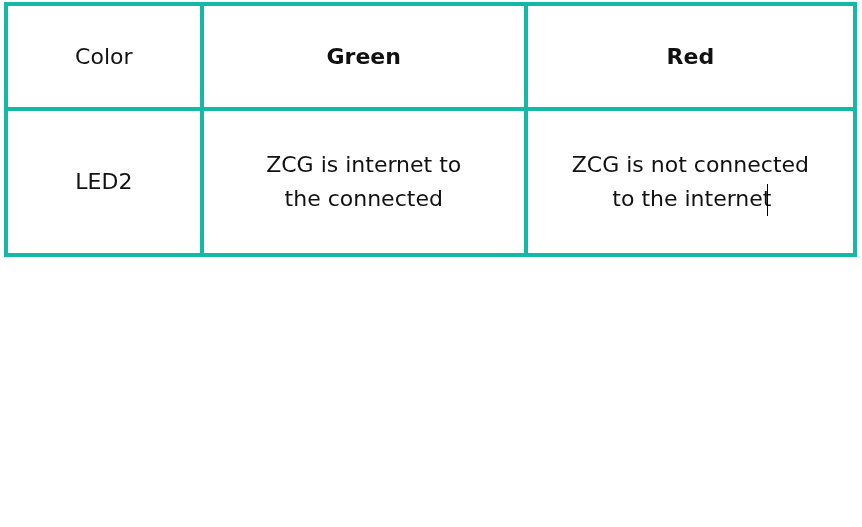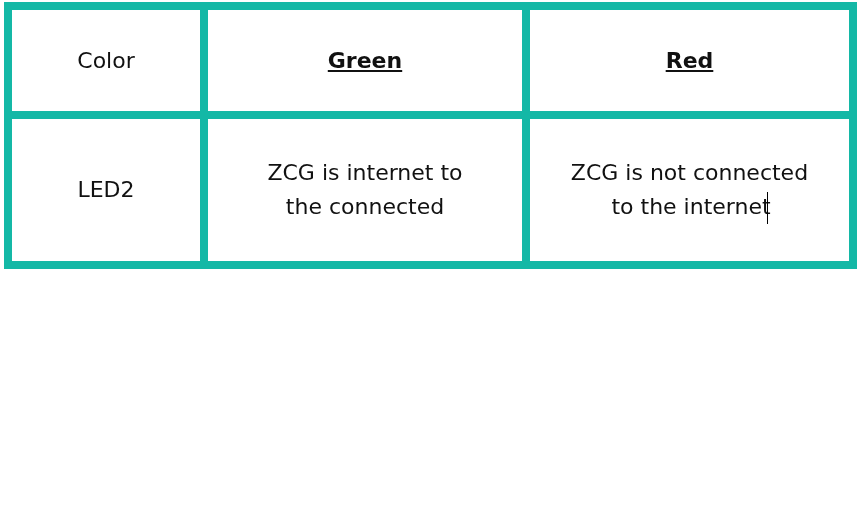--- a/index.html
+++ b/index.html
@@ -1,21 +1,21 @@
 <!DOCTYPE html>
 <html><head>
 <meta charset="utf-8">
 <style>
   html, body { margin:0; padding:0; background:#ffffff; }
   body { width:862px; height:527px; position:relative; overflow:hidden; font-family:"DejaVu Sans","Liberation Sans",sans-serif; color:#111; }
   table { position:absolute; left:4px; top:2px; border-collapse:collapse; table-layout:fixed; width:853px; }
-  td { border:8px solid #14b8a6; text-align:center; vertical-align:middle; font-size:22px; line-height:34px; padding:0; }
+  td { border:4px solid #14b8a6; text-align:center; vertical-align:middle; font-size:22px; line-height:34px; padding:0; }
   .c0 { width:188px; } .c1 { width:314px; } .c2 { width:319px; }
   tr.r0 td { height:101px; } tr.r1 td { height:105px; } tr.r2 td { height:137px; } tr.r3 td { height:142px; }
-  .bold { font-weight:bold;text-decoration:underline; }
+  .bold { font-weight:bold; }
   .cursor { display:inline-block; width:1px; height:32px; background:#000; vertical-align:middle; margin-left:-4px; }
 </style>
 </head>
 <body>
 
 <table>
   <tbody>
       <tr class="r0">
     <td class="c0">Color</td>
     <td class="c1 bold">Green</td>

